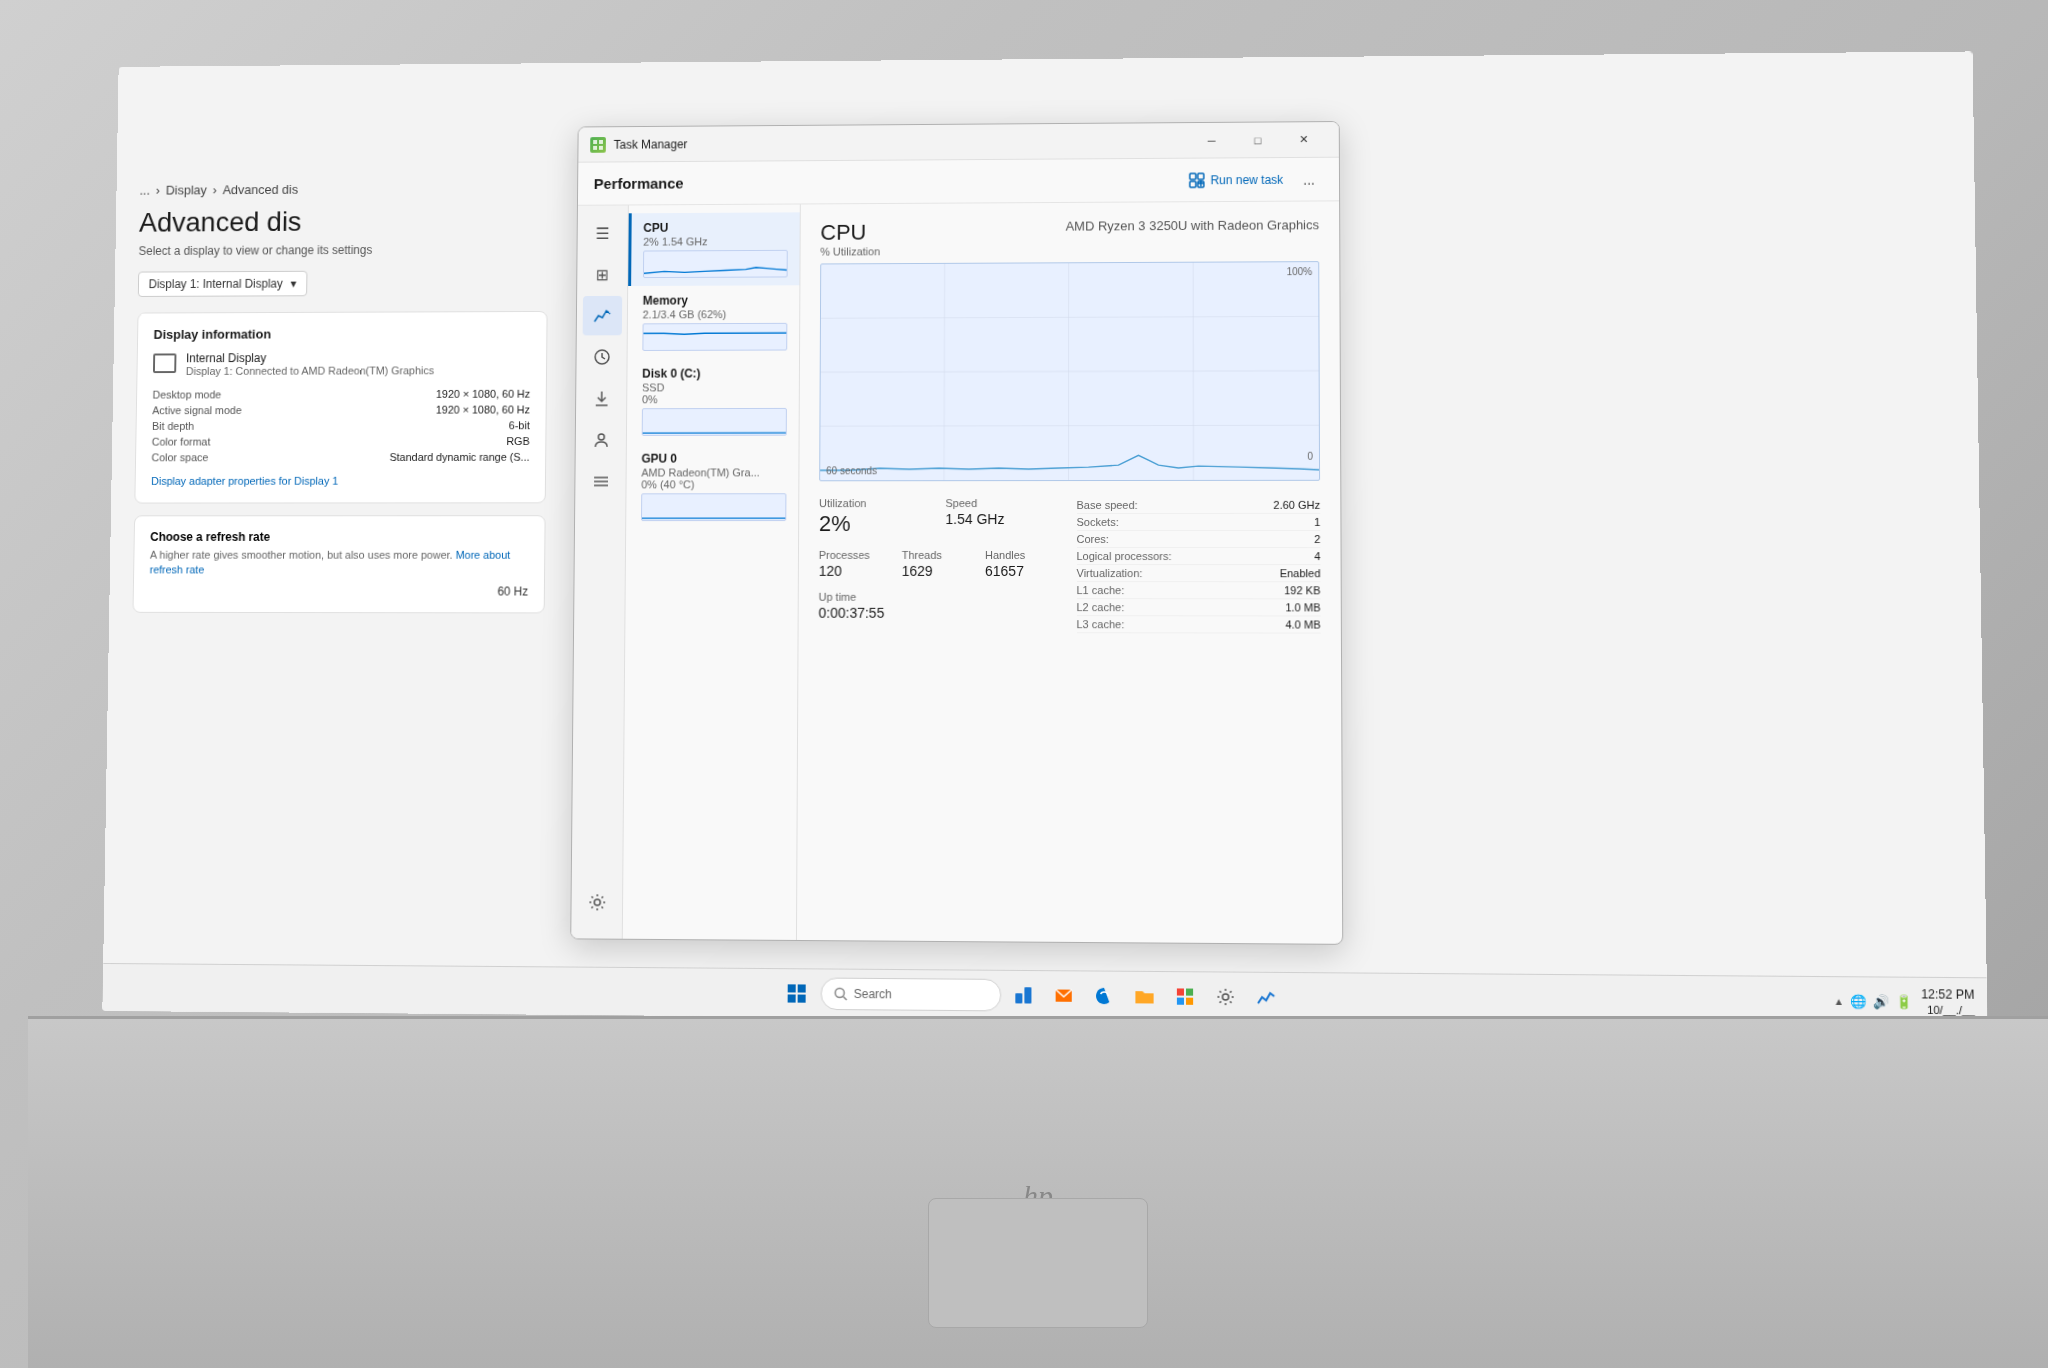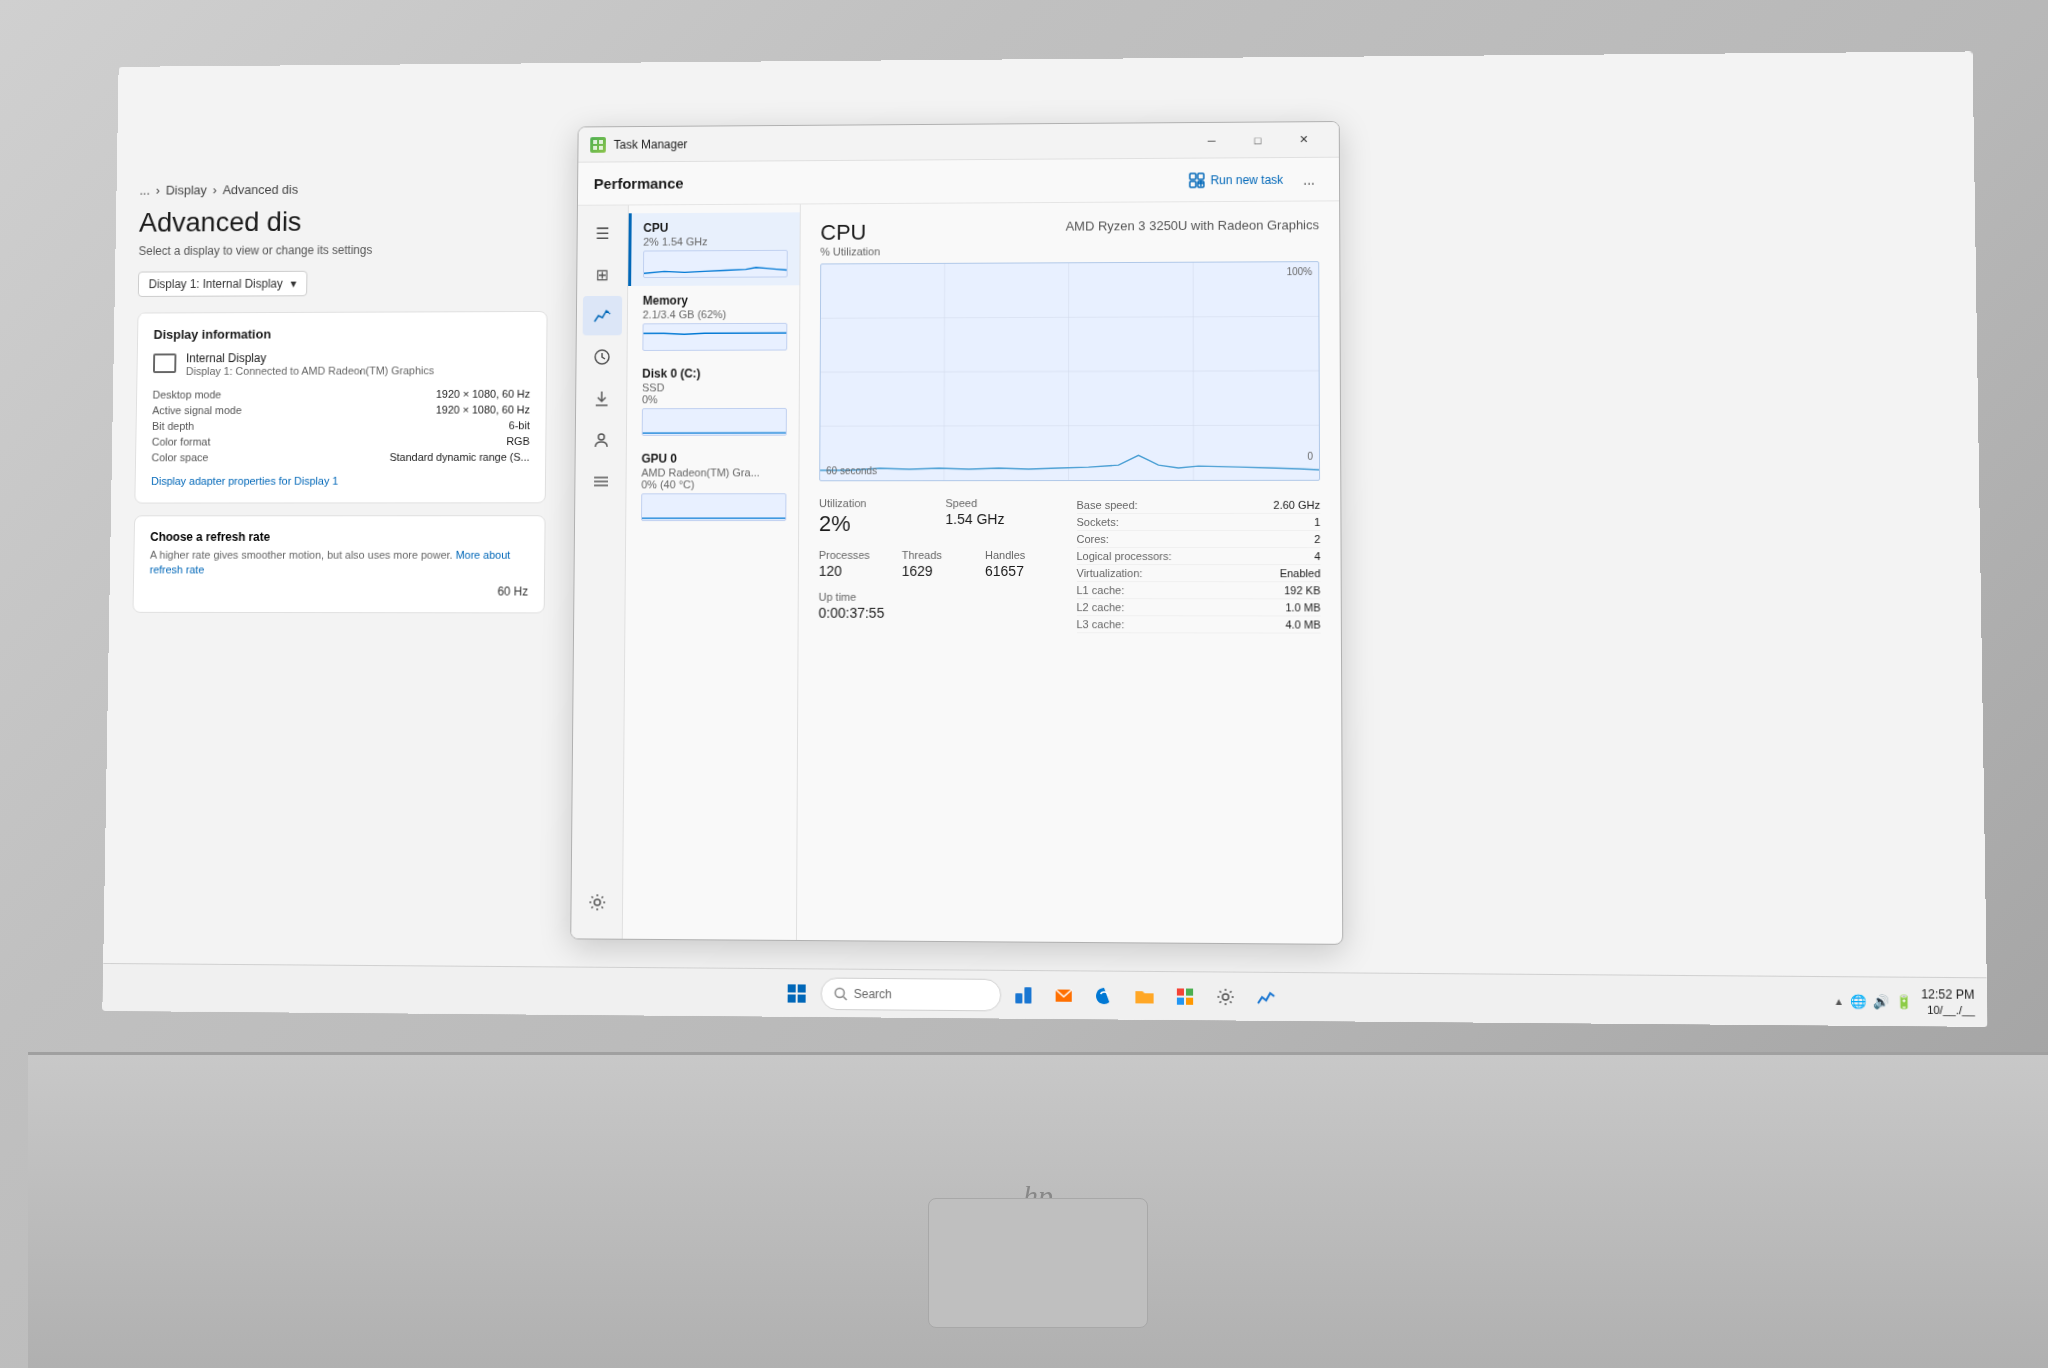--- a/index.html
+++ b/index.html
@@ -530,21 +530,21 @@
       gap: 6px;
       font-size: 12px;
     }
 
     
     .keyboard-area {
       position: absolute;
       bottom: 0;
       left: 0;
       right: 0;
-      height: 316px;
+      height: 352px;
       background: linear-gradient(to bottom, #c8c8c8, #b0b0b0);
       border-top: 3px solid #a0a0a0;
       margin-left: 28px;
     }
 
     .hp-logo {
       position: absolute;
       bottom: 130px;
       left: 50%;
       transform: translateX(-50%);

